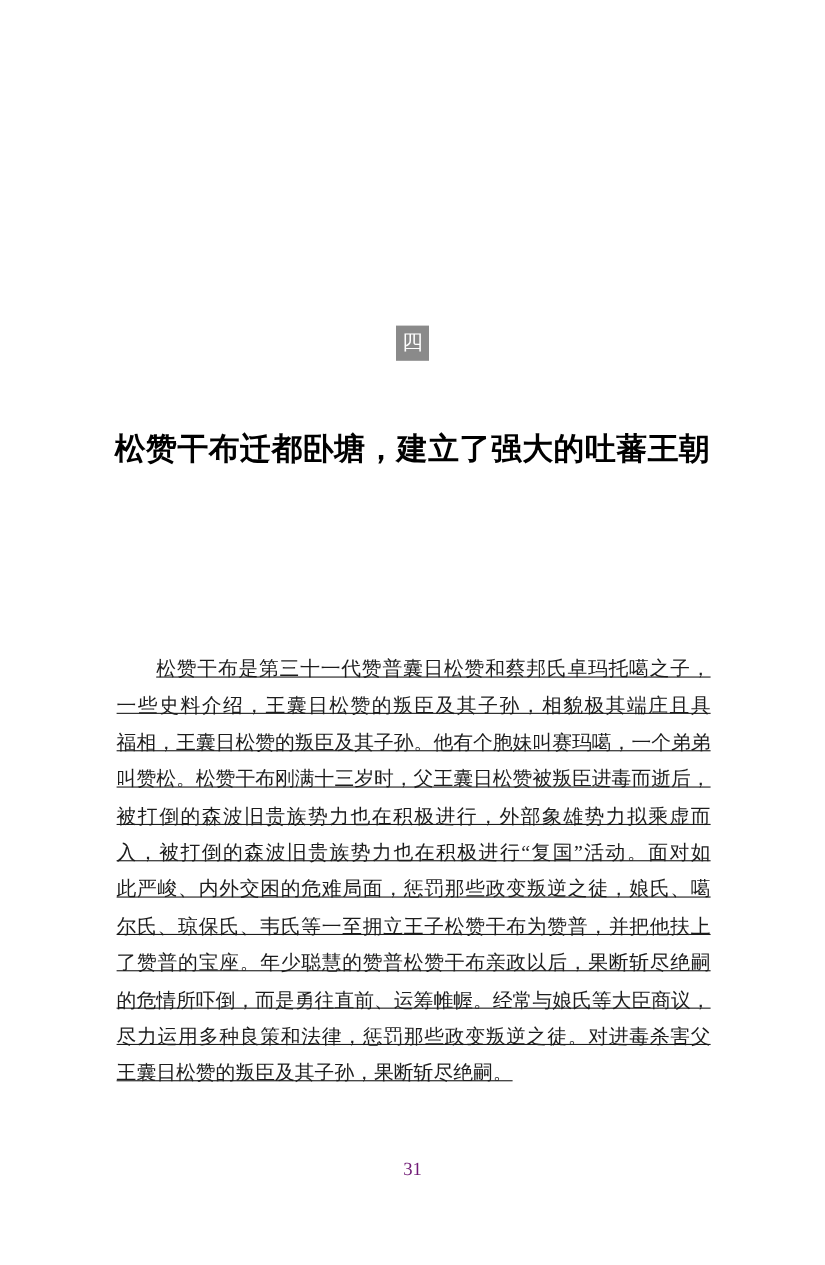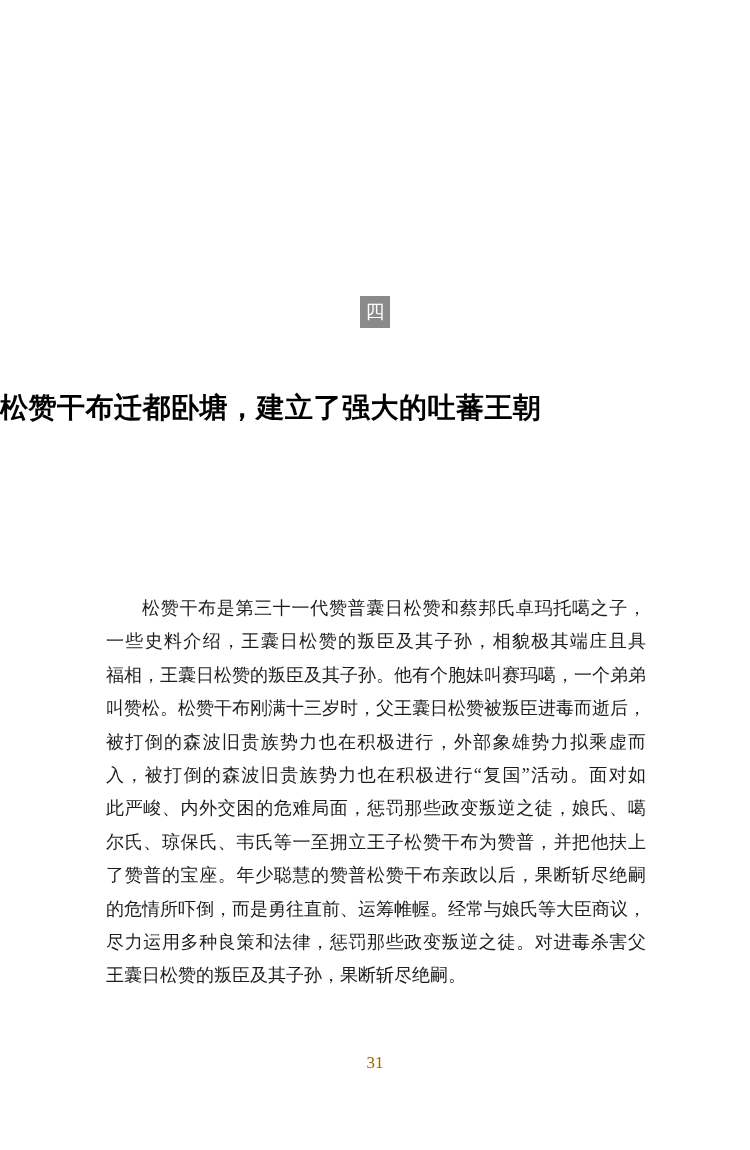--- a/index.html
+++ b/index.html
@@ -27,56 +27,58 @@
     font-size: 19px;
     line-height: 32px;
     text-align: center;
     font-weight: normal;
   }
   .chapter-title {
     position: absolute;
     top: 341px;
     left: 0;
     right: 0;
+    text-align: center;
     font-size: 28px;
     font-weight: bold;
     color: #000000;
     letter-spacing: 0.5px;
     white-space: nowrap;
     margin-top: 48px;
   }
   .body-paragraph {
     position: absolute;
     top: 592px;
     left: 106px;
     width: 540px;
     font-size: 18px;
     line-height: 33.4px;
     color: #1c1c1c;
   }
   .paragraph-line {
     text-align: justify;
     text-align-last: justify;
     white-space: nowrap;
+    text-decoration: underline;
   }
   .paragraph-line.first {
     text-indent: 2em;
   }
   .paragraph-line.last {
     text-align-last: left;
     white-space: normal;
   }
   .page-number {
     position: absolute;
     top: 1053px;
     left: 0;
     right: 0;
     text-align: center;
     font-size: 17px;
-    color: #a16207;
+    color: #701a75;
   }
 </style>
 </head>
 <body>
 
 <div class="page">
 
   <div class="chapter-badge">四</div>
 
   <h1 class="chapter-title">松赞干布迁都卧塘，建立了强大的吐蕃王朝</h1>

